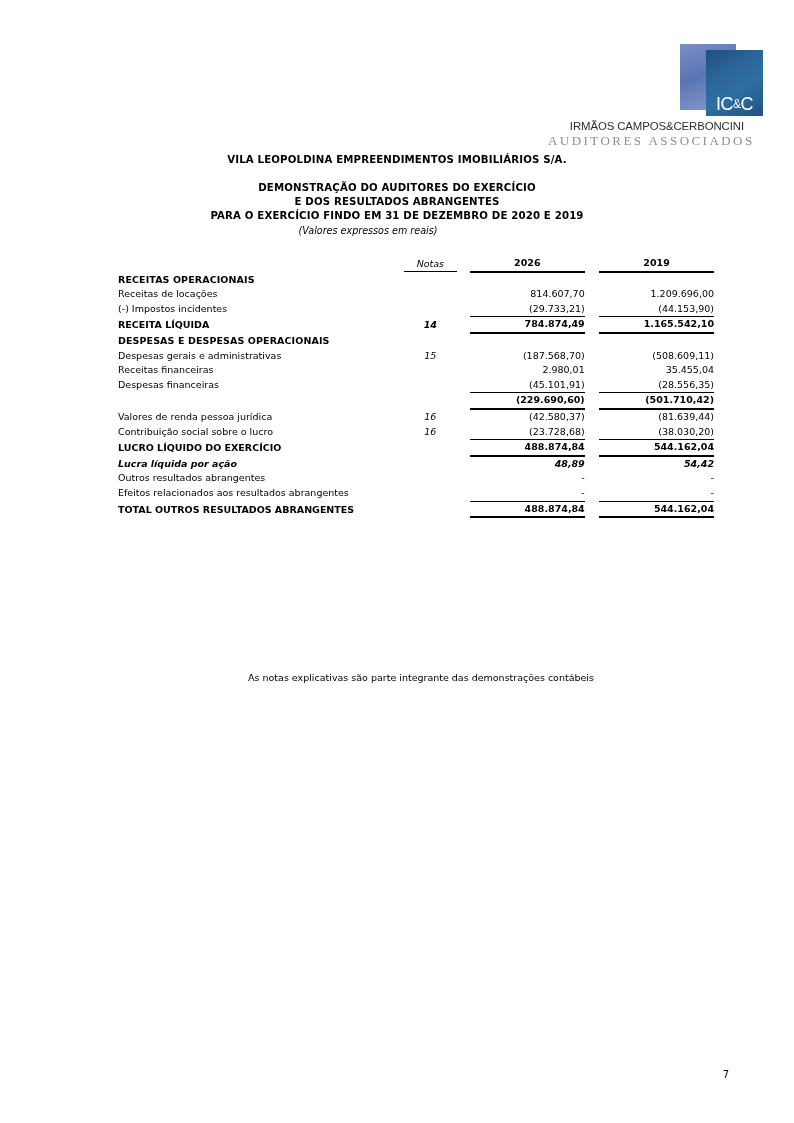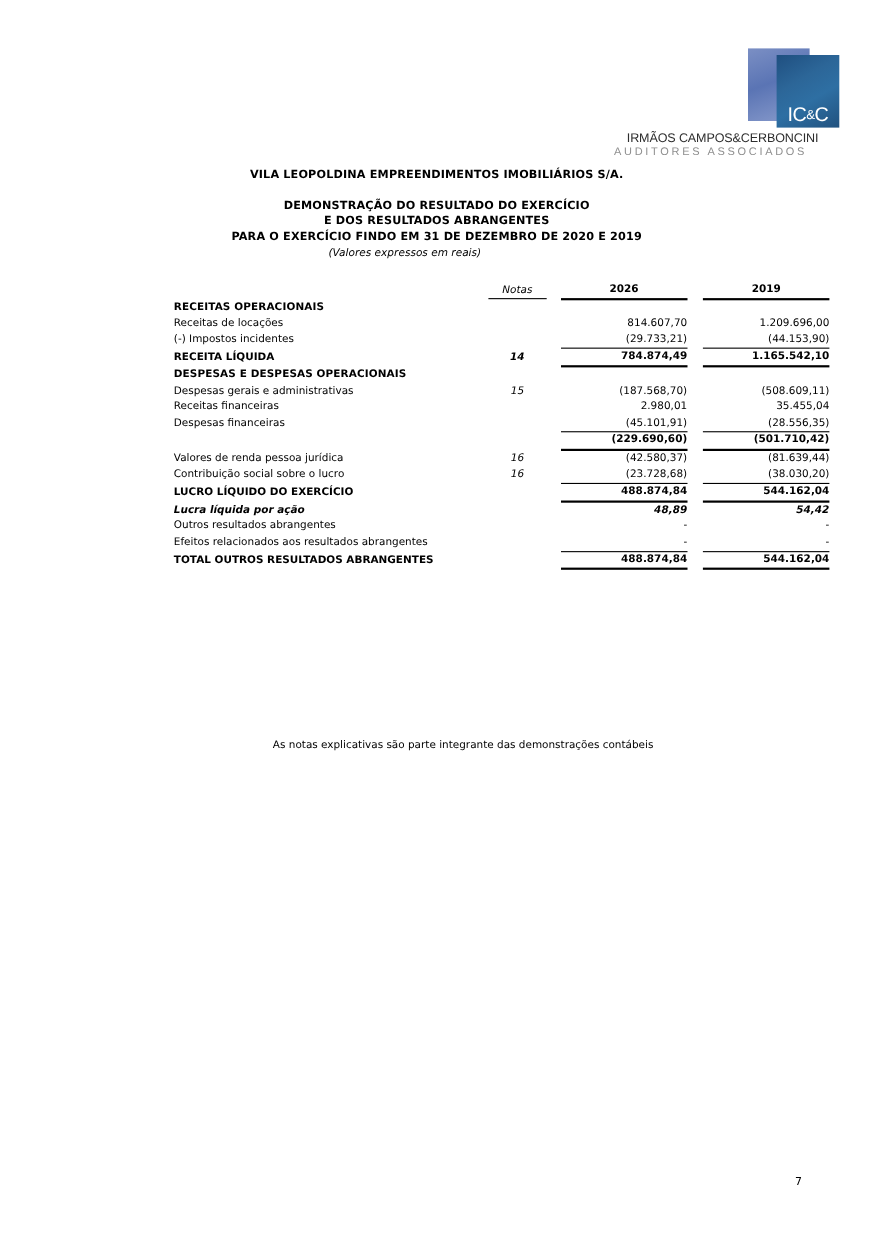--- a/index.html
+++ b/index.html
@@ -76,23 +76,23 @@
     font-weight: 500;
     letter-spacing: -0.1px;
     color: #2d2d2d;
     white-space: nowrap;
   }
   #logo-sub {
     position: absolute;
     top: 93px;
     left: 0;
     width: 196px;
-    text-align: center;
-    font-family: Liberation Sans, sans-serif;
-    font-size: 10px;
+    text-align: left;
+    font-family: Liberation Serif, serif;
+    font-size: 13px;
     letter-spacing: 2.45px;
     color: #8e8e8e;
     white-space: nowrap;
   }
 
   
   .doc-title {
     position: absolute;
     left: 0;
     width: 794px;
@@ -118,21 +118,20 @@
   }
 
   
   #statement-table {
     position: absolute;
     top: 256px;
     left: 118px;
     width: 596px;
     border-collapse: collapse;
     table-layout: fixed;
-    margin-left: 40px;
   }
   #statement-table td {
     padding: 0;
     vertical-align: bottom;
     font-size: 9.5px;
     line-height: 14.6px;
     font-family: "DejaVu Sans", sans-serif;
     white-space: nowrap;
   }
   col.c-label { width: 279px; }
@@ -199,21 +198,21 @@
     <div id="logo-square-back"></div>
     <div id="logo-square-front">
       <div id="logo-mark-text">IC<span class="amp">&amp;</span>C</div>
     </div>
   </div>
   <div id="logo-name">IRMÃOS CAMPOS&amp;CERBONCINI</div>
   <div id="logo-sub">AUDITORES ASSOCIADOS</div>
 </div>
 
 <div class="doc-title" id="company-name">VILA LEOPOLDINA EMPREENDIMENTOS IMOBILIÁRIOS S/A.</div>
-<div class="doc-title" id="stmt-line1">DEMONSTRAÇÃO DO RESULTADO DO EXERCÍCIO</div>
+<div class="doc-title" id="stmt-line1">DEMONSTRAÇÃO DO AUDITORES DO EXERCÍCIO</div>
 <div class="doc-title" id="stmt-line2">E DOS RESULTADOS ABRANGENTES</div>
 <div class="doc-title" id="stmt-line3">PARA O EXERCÍCIO FINDO EM 31 DE DEZEMBRO DE 2020 E 2019</div>
 <div id="stmt-currency">(Valores expressos em reais)</div>
 
 <table id="statement-table">
   <colgroup>
     <col class="c-label">
       <col class="c-notes">
       <col class="c-gap1">
     <col class="c-v1">

